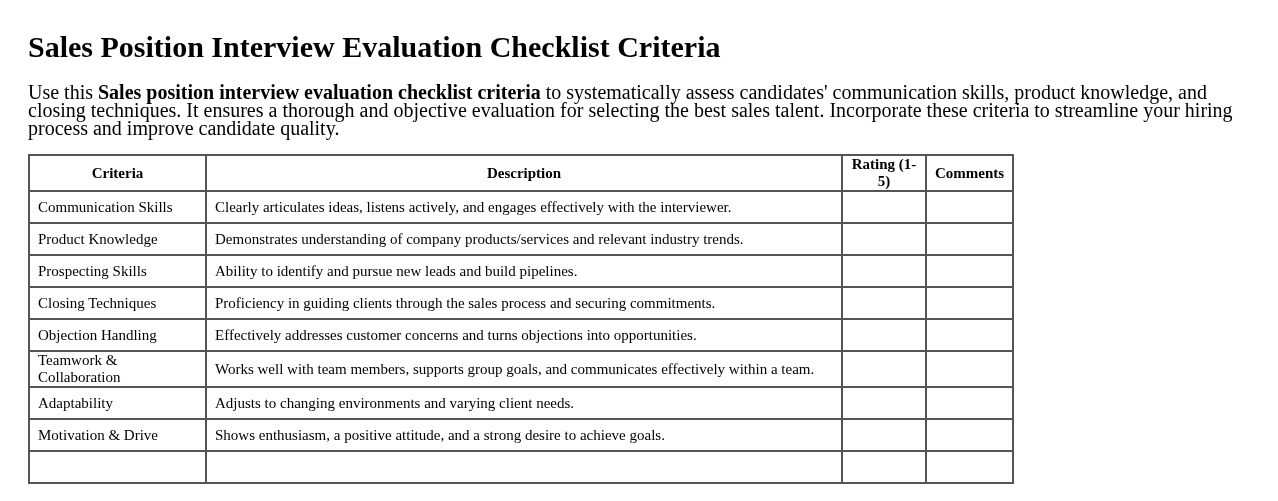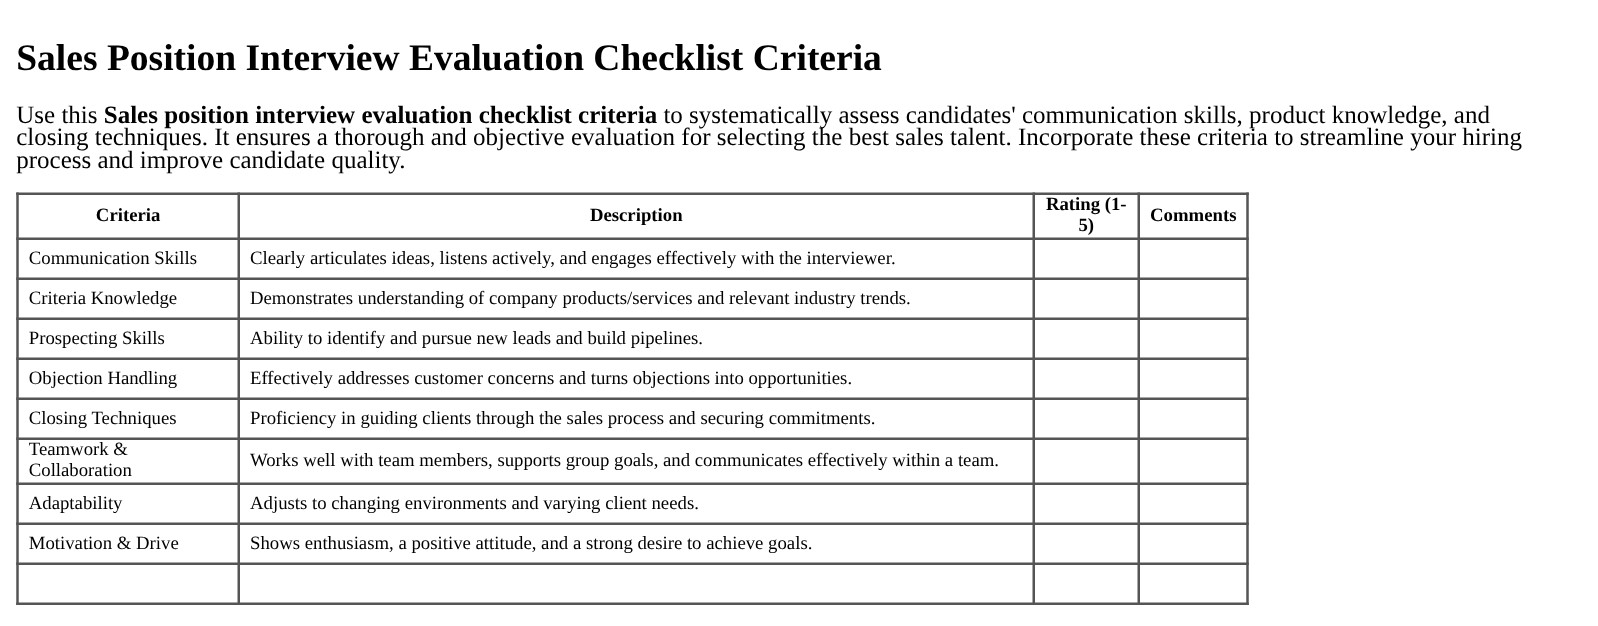--- a/index.html
+++ b/index.html
@@ -1,21 +1,21 @@
 <!DOCTYPE html>
 <html><head>
 <meta charset="utf-8">
 <style>
   html, body { margin: 0; padding: 0; background: #ffffff; }
   body {
     width: 1278px; height: 501px; overflow: hidden;
     font-family: "Liberation Serif", "DejaVu Serif", serif;
     color: #000;
   }
-  .page { padding: 0 13px; }
+  .page { padding: 0 28px; }
   h1 {
     font-size: 30px; font-weight: bold; margin: 0;
     padding-top: 30px; line-height: 34px; height: 34px;
   }
   .intro {
     font-size: 20px; line-height: 18px; margin: 0;
     margin-top: 19px; width: 1215px;
   }
   table {
     border-collapse: collapse; margin-top: 17px;
@@ -49,40 +49,40 @@
       </tr>
     </thead>
     <tbody id="tbody">
         <tr>
           <td class="c1">Communication Skills</td>
           <td class="c2">Clearly articulates ideas, listens actively, and engages effectively with the interviewer.</td>
           <td class="c3"></td>
           <td class="c4"></td>
         </tr>
         <tr>
-          <td class="c1">Criteria Knowledge</td>
+          <td class="c1">Product Knowledge</td>
           <td class="c2">Demonstrates understanding of company products/services and relevant industry trends.</td>
           <td class="c3"></td>
           <td class="c4"></td>
         </tr>
         <tr>
           <td class="c1">Prospecting Skills</td>
           <td class="c2">Ability to identify and pursue new leads and build pipelines.</td>
           <td class="c3"></td>
           <td class="c4"></td>
         </tr>
         <tr>
-          <td class="c1">Objection Handling</td>
-          <td class="c2">Effectively addresses customer concerns and turns objections into opportunities.</td>
+          <td class="c1">Closing Techniques</td>
+          <td class="c2">Proficiency in guiding clients through the sales process and securing commitments.</td>
           <td class="c3"></td>
           <td class="c4"></td>
         </tr>
         <tr>
-          <td class="c1">Closing Techniques</td>
-          <td class="c2">Proficiency in guiding clients through the sales process and securing commitments.</td>
+          <td class="c1">Objection Handling</td>
+          <td class="c2">Effectively addresses customer concerns and turns objections into opportunities.</td>
           <td class="c3"></td>
           <td class="c4"></td>
         </tr>
         <tr>
           <td class="c1">Teamwork &amp; Collaboration</td>
           <td class="c2">Works well with team members, supports group goals, and communicates effectively within a team.</td>
           <td class="c3"></td>
           <td class="c4"></td>
         </tr>
         <tr>

